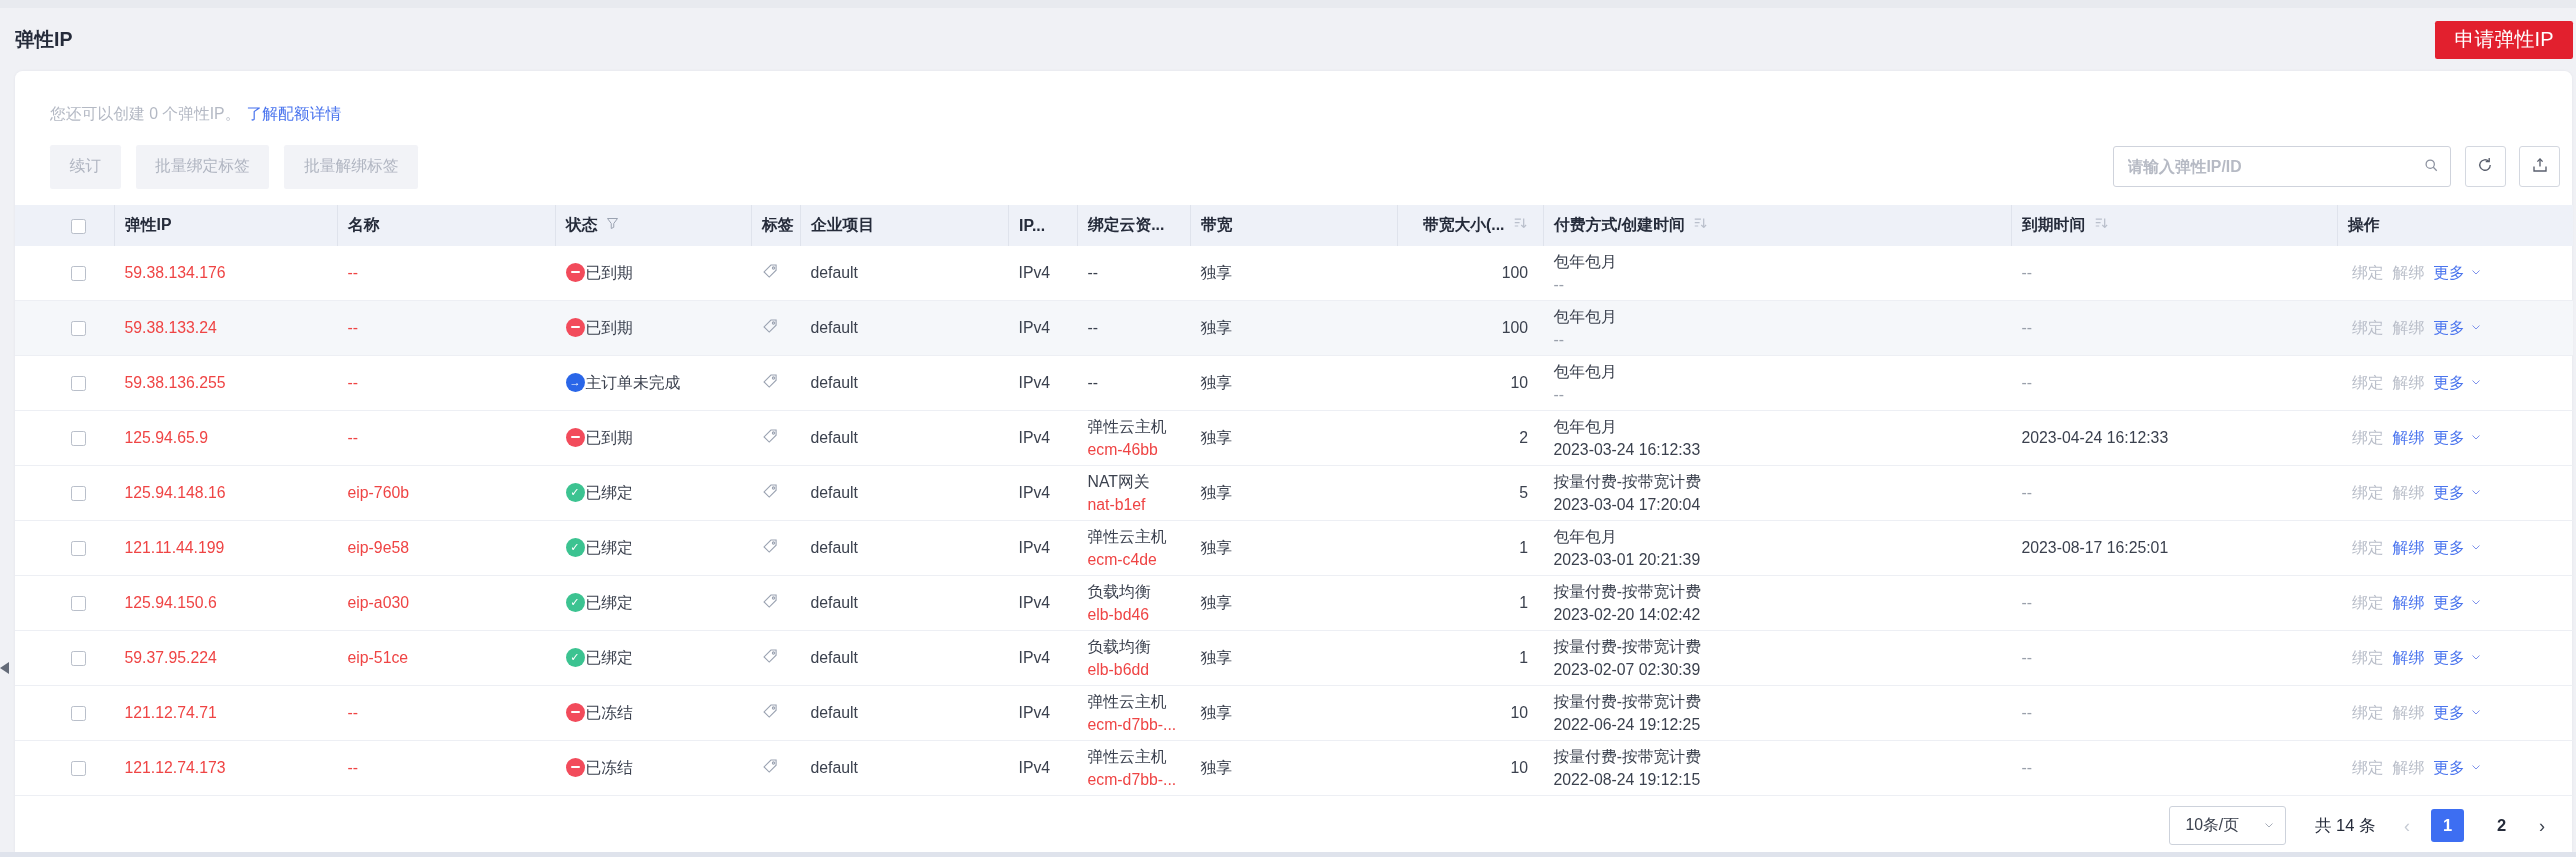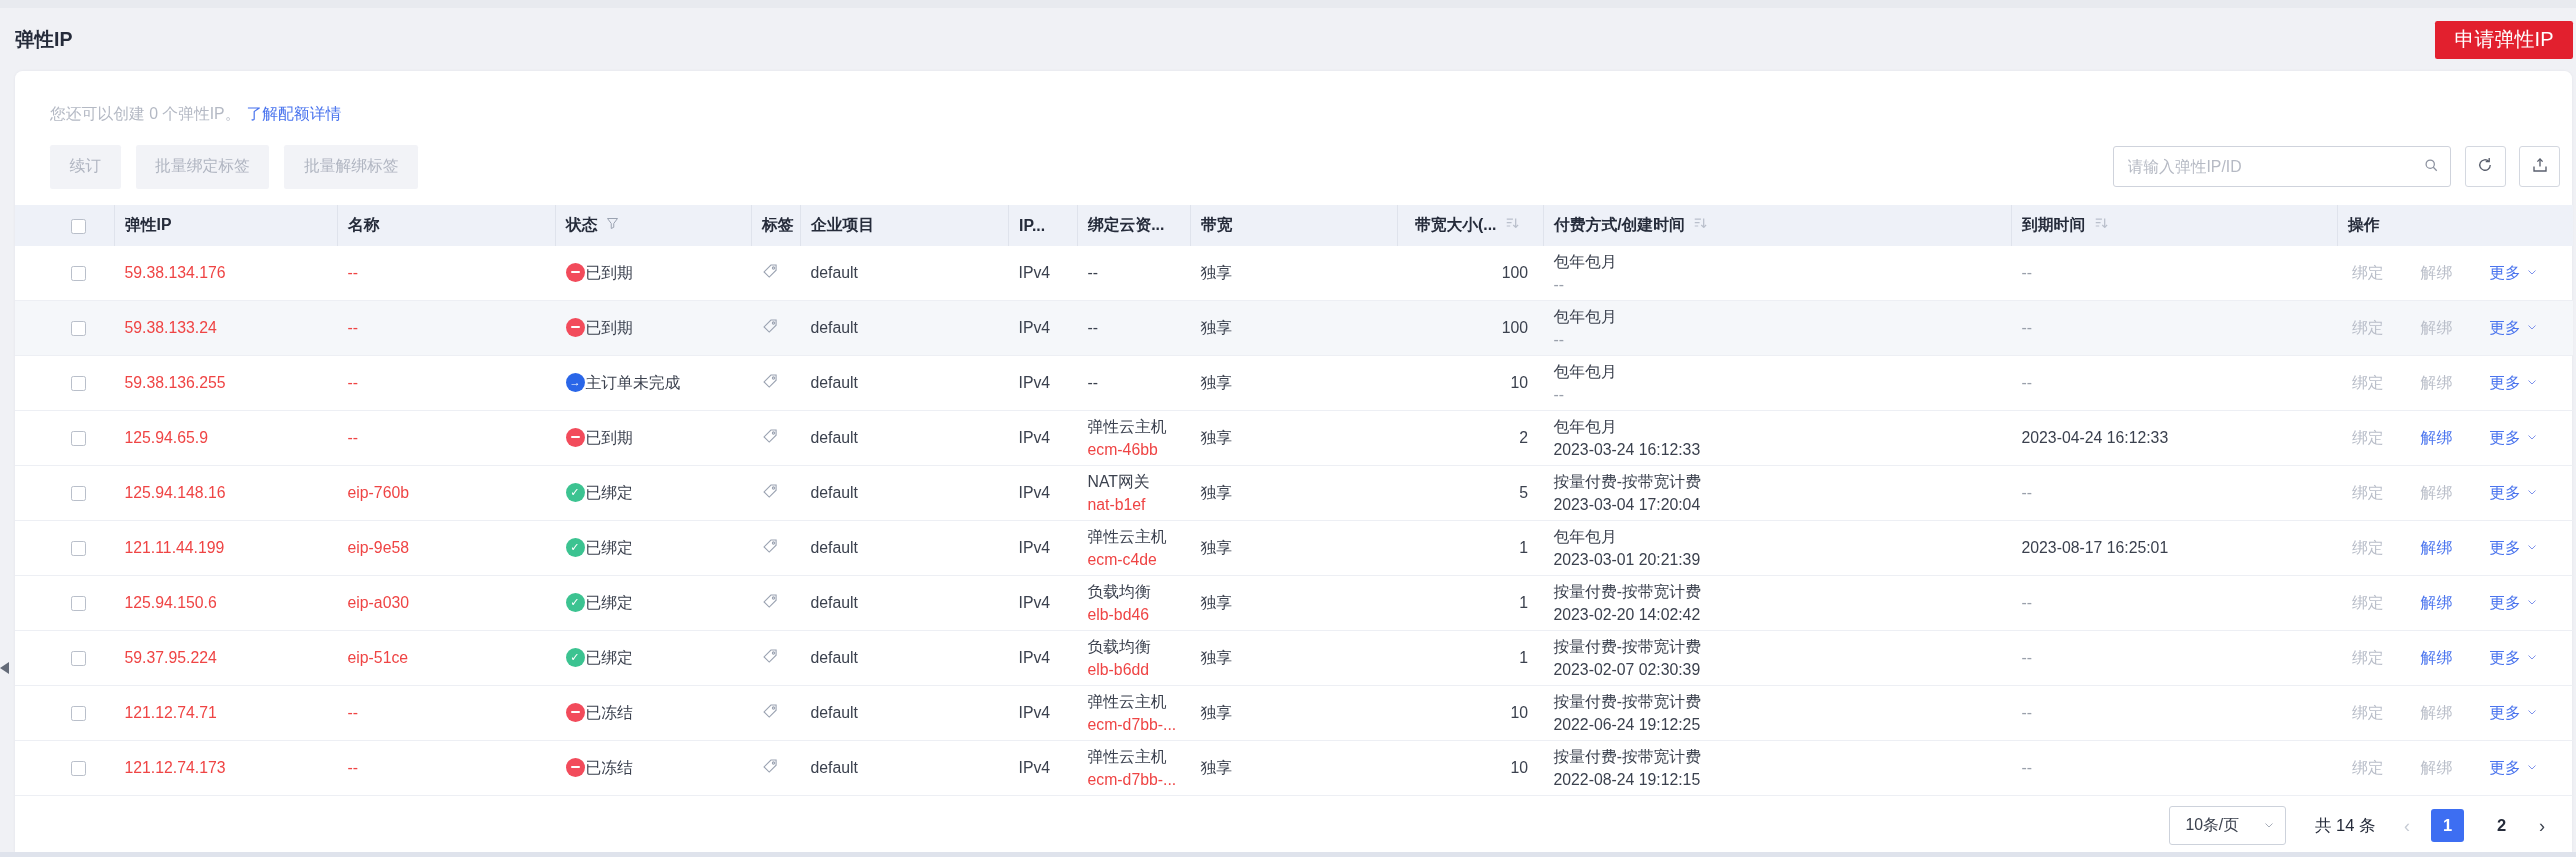--- a/index.html
+++ b/index.html
@@ -26,37 +26,37 @@
   .quota .quota-link{color:#4a74ee;text-decoration:none;margin-left:6px;cursor:pointer}
   .toolbar{display:flex;align-items:center;margin:19.5px 12px 16.5px 35px}
   .tool-btn{
     height:44px;padding:0 19.5px;margin-right:15px;border:none;border-radius:2.3px;
     background:#f2f3f7;color:#b0b5c1;font-size:15.8px;font-family:inherit;cursor:default;
   }
   .search-wrap{margin-left:auto;display:flex;align-items:center;gap:13.5px}
   .search-box{position:relative;width:338px;height:41px}
   .search-box input{
     width:100%;height:100%;box-sizing:border-box;border:0.8px solid #cfd3dc;border-radius:3px;
-    padding:0 42px 0 13.5px;font-size:15.8px;font-family:inherit;color:#3b414e;outline:none;
+    padding:0 42px 0 13.5px;font-size:15.8px;font-family:inherit;color:#3b414e;outline:none;font-weight:bold;
   }
   .search-box input::placeholder{color:#b6bac4}
   .search-box .search-ic{position:absolute;right:12px;top:11.3px;cursor:pointer}
   .icon-btn{
     width:39px;height:39px;border:0.8px solid #d4d8e0;border-radius:3px;background:#fff;
     display:flex;align-items:center;justify-content:center;cursor:pointer;
   }
   table{width:2557px;border-collapse:collapse;table-layout:fixed}
   thead th{
     height:41px;background:#eef1f8;color:#252b3a;font-weight:600;font-size:15.8px;
     text-align:left;padding:0 0 0 10.5px;border-left:0.8px solid #dfe3ec;
     white-space:nowrap;overflow:hidden;
   }
   thead th:first-child{border-left:none;padding-left:56px}
   thead th .th-inner{display:flex;align-items:center;gap:7.5px}
-  thead th.num .th-inner{justify-content:flex-end;padding-right:22px}
+  thead th.num .th-inner{justify-content:flex-end;padding-right:14px}
   tbody td{
     height:54px;border-bottom:0.8px solid #edeff4;padding:0 0 0 10.5px;
     vertical-align:middle;white-space:nowrap;overflow:hidden;
   }
   tbody td:first-child{padding-left:56px}
   tbody tr.highlight{background:#f5f7fa}
   td.num{text-align:right;padding-right:15px}
   td.action-td{padding-left:15px}
   .link{color:#ef4444;text-decoration:none;cursor:pointer}
   .dim{color:#9aa0ab}
@@ -68,21 +68,21 @@
   .sicon{
     width:19px;height:19px;border-radius:50%;flex:0 0 auto;color:#fff;
     display:inline-flex;align-items:center;justify-content:center;
     font-size:11.3px;font-weight:700;
   }
   .sicon .bar{width:9px;height:2.3px;background:#fff;border-radius:1.5px}
   .sicon.red{background:#f24b5b}
   .sicon.blue{background:#2a66e8}
   .sicon.green{background:#3cc391}
   .two-line div{line-height:23px}
-  .actions{display:flex;align-items:center;gap:37px}
+  .actions{display:flex;align-items:center;gap:9px}
   .act{cursor:pointer;color:#4a74ee;text-decoration:none}
   .act.disabled{color:#b9bec9;cursor:default}
   .more-wrap{display:inline-flex;align-items:center;gap:5.3px;color:#4a74ee;cursor:pointer}
   .pagination{
     display:flex;align-items:center;justify-content:flex-end;
     height:59px;margin-right:27px;gap:28.5px;
   }
   .page-size-select{
     width:117px;height:39px;box-sizing:border-box;border:0.8px solid #cdd2db;border-radius:3px;
     display:flex;align-items:center;justify-content:space-between;padding:0 10.5px 0 15px;

